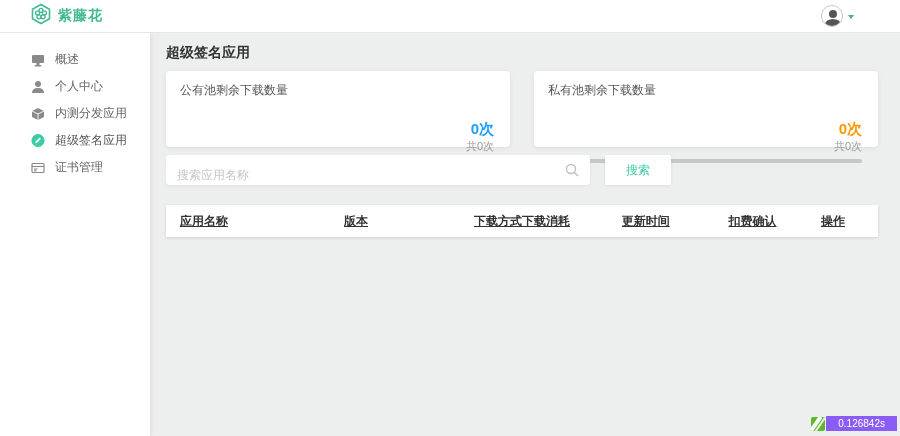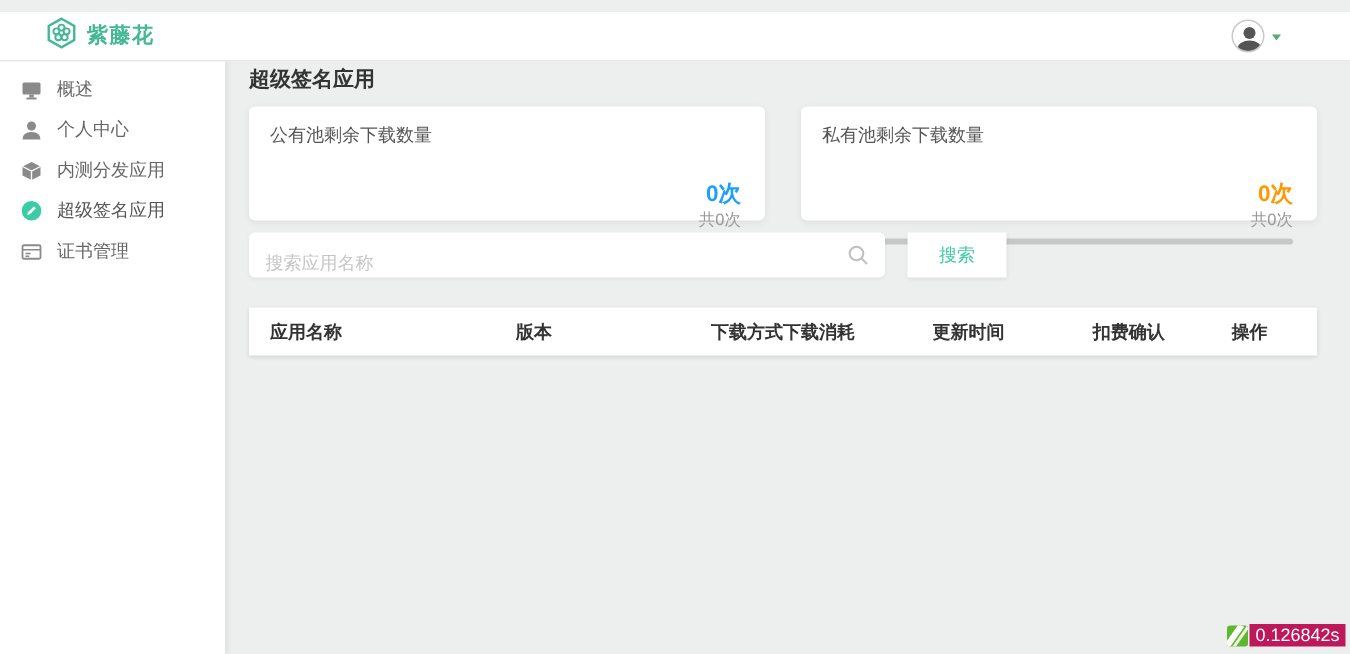--- a/index.html
+++ b/index.html
@@ -1,39 +1,39 @@
 <!DOCTYPE html>
 <html><head>
 <meta charset="utf-8">
 <style>
   * { margin:0; padding:0; box-sizing:border-box; }
   html,body { width:900px; height:436px; overflow:hidden;
     font-family:"Liberation Sans","DejaVu Sans",sans-serif; background:#ecefee; }
 
   
-  .topbar { position:absolute; top:8px; left:0; width:900px; height:33px;
+  .topbar { position:absolute; top:0; left:0; width:900px; height:33px;
     background:#fff; border-bottom:1px solid #e7e7e7; display:flex;
     align-items:center; justify-content:space-between; padding:0 46px 0 30px; z-index:5; }
   .brand { display:flex; align-items:center; gap:6px; cursor:pointer; }
   .brand-name { color:#43b893; font-size:14px; font-weight:bold; letter-spacing:1px; }
   .user-area { display:flex; align-items:center; gap:5px; cursor:pointer; }
   .avatar { width:22px; height:22px; border-radius:50%; border:1px solid #c9c9c9;
     background:#fff; position:relative; overflow:hidden; }
   .avatar .head { position:absolute; top:4px; left:7px; width:8px; height:8px;
     border-radius:50%; background:#555; }
   .avatar .body { position:absolute; bottom:-4px; left:3px; width:16px; height:11px;
     border-radius:50% 50% 0 0; background:#555; }
   .caret { width:0; height:0; border-left:3px solid transparent;
     border-right:3px solid transparent; border-top:4px solid #5a7; margin-top:2px; }
 
   
   .sidebar { position:absolute; top:33px; left:0; width:150px; height:403px;
     background:#fff; box-shadow:2px 0 4px rgba(0,0,0,0.06); padding-top:13px; z-index:4; }
   .side-item { height:27px; display:flex; align-items:center; gap:10px;
-    padding-left:14px; cursor:pointer; }
+    padding-left:31px; cursor:pointer; }
   .side-item .lbl { font-size:12px; color:#666; }
   .side-item.active .lbl { color:#555; }
   .sicon { width:14px; height:14px; display:flex; align-items:center; justify-content:center; }
   .sicon svg { display:block; }
 
   
   .main { position:absolute; top:33px; left:150px; width:750px; height:403px;
     padding:11px 22px 0 16px; }
   .page-title { font-size:14px; font-weight:bold; color:#333; line-height:16px; margin-bottom:11px; }
 
@@ -61,38 +61,38 @@
   .btn { height:30px; border:none; border-radius:0; font-size:12px; cursor:pointer;
     font-family:"Liberation Sans","DejaVu Sans",sans-serif; }
   .btn-search { width:66px; margin-left:15px; background:#fff; color:#3ecba6;
     box-shadow:0 1px 3px rgba(0,0,0,0.08); }
   .btn-buy { width:82px; margin-left:18px; background:#1e9fff; color:#fff; }
   .btn-publish { width:98px; margin-left:auto; background:#3bcca5; color:#fff; }
 
   .table-head { margin-top:20px; height:32px; background:#fff; display:flex;
     align-items:center; box-shadow:0 1px 3px rgba(0,0,0,0.12); font-size:12px;
     font-weight:bold; color:#333; }
-  .th { overflow:hidden; white-space:nowrap; }
+  .th { overflow:hidden; white-space:nowrap;text-decoration:underline; }
   .th:nth-child(1){ width:25%; padding-left:14px; }
   .th:nth-child(2){ width:12%; }
   .th:nth-child(3){ width:13%;text-align:right; }
   .th:nth-child(4){ width:14%; }
   .th:nth-child(5){ width:15%; }
   .th:nth-child(6){ width:13%; }
   .th:nth-child(7){ width:8%; }
 
   
   .trace { position:absolute; right:3px; bottom:5px; display:flex; align-items:center; cursor:pointer; }
   .trace-icon { width:14px; height:14px; border-radius:2px; background:#5fb72f;
     position:relative; overflow:hidden; margin-right:1px; }
   .trace-icon::before { content:""; position:absolute; left:2px; top:-2px; width:4px; height:20px;
     background:#fff; transform:rotate(35deg); }
   .trace-icon::after { content:""; position:absolute; left:8px; top:-2px; width:2px; height:20px;
     background:#eaf5e0; transform:rotate(35deg); }
-  .trace-label { background:#be185d; color:#fff; font-size:12px; padding:3px 4px; line-height:9px; }
+  .trace-label { background:#8b5cf6; color:#fff; font-size:10px; padding:3px 12px; line-height:9px; }
 </style>
 </head>
 <body>
 
 <div class="topbar">
   <div class="brand">
     <span>
       <svg width="22" height="22" viewBox="0 0 22 22">
         <polygon points="11,1.5 19.5,6.3 19.5,15.7 11,20.5 2.5,15.7 2.5,6.3" fill="none" stroke="#43b893" stroke-width="1.6"></polygon>
         <circle cx="11" cy="7.4" r="2" fill="none" stroke="#43b893" stroke-width="1.3"></circle>

